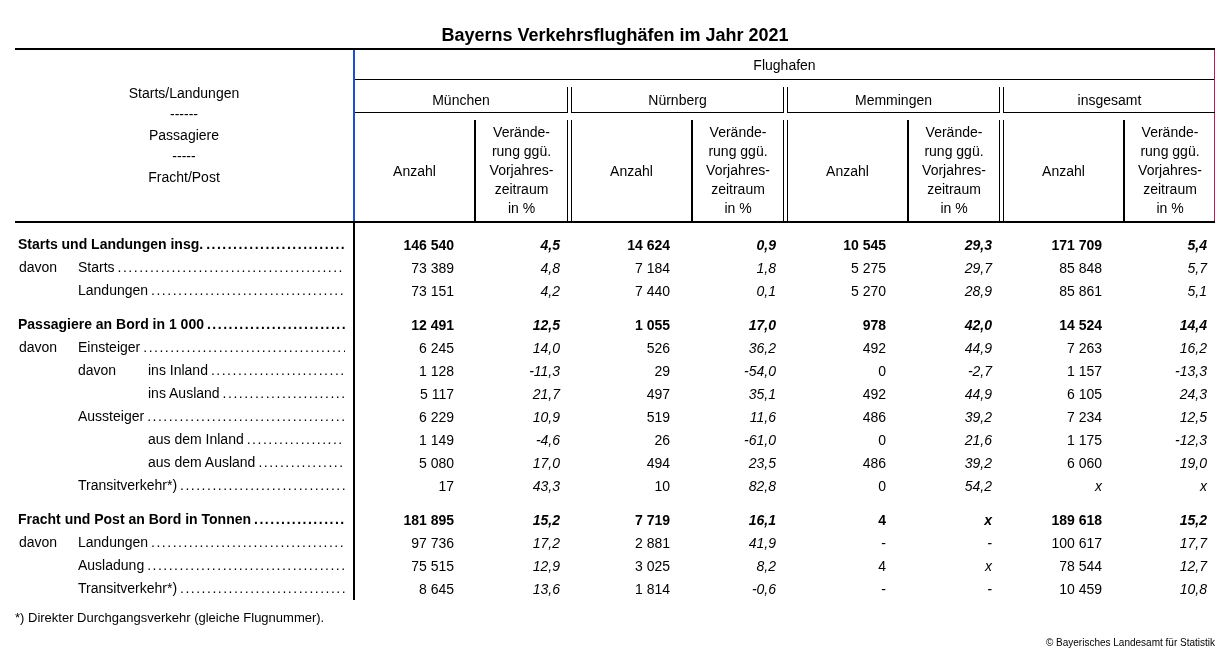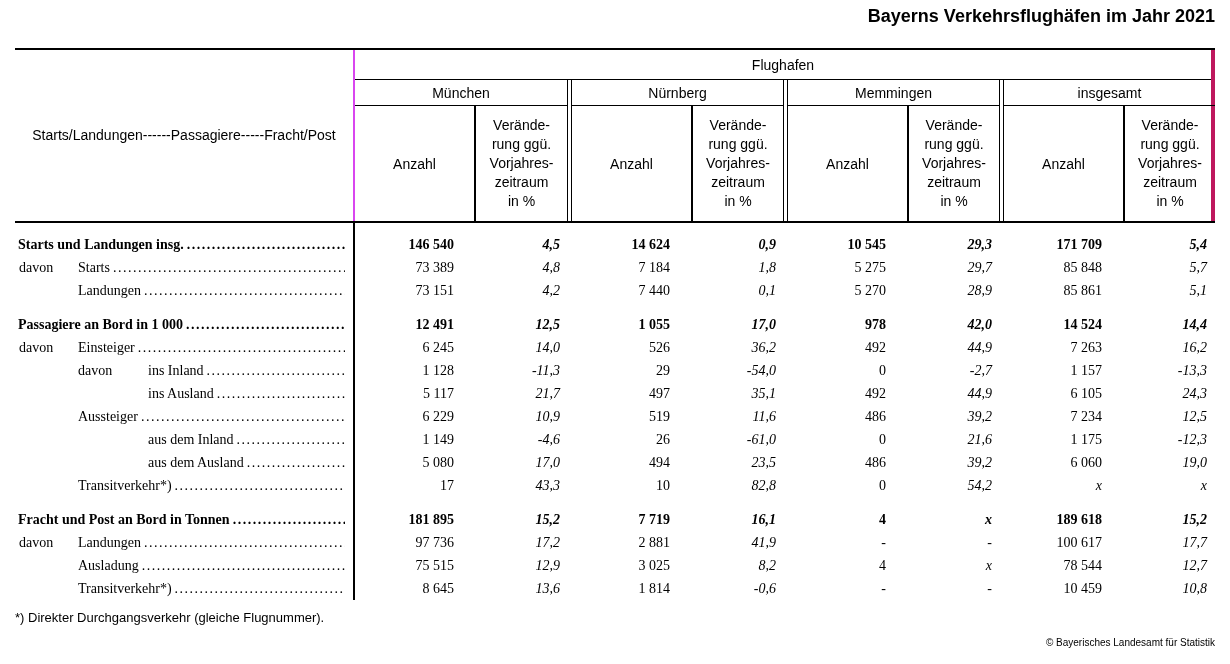--- a/index.html
+++ b/index.html
@@ -1,48 +1,48 @@
 <!DOCTYPE html>
 <html><head>
 <meta charset="utf-8">
 <style>
   * { margin:0; padding:0; box-sizing:border-box; }
   html,body { background:#fff; }
   body { width:1230px; height:664px; font-family:"Liberation Sans", sans-serif; color:#000; position:relative; }
   .page { position:absolute; inset:0; }
 
-  .title { position:absolute; top:6px; left:15px; width:1200px; text-align:right;
+  .title { position:absolute; top:25px; left:15px; width:1200px; text-align:center;
            font-size:18px; font-weight:bold; }
 
   .table { position:absolute; top:48px; left:15px; width:1200px; }
 
   
   .thead { display:flex; height:175px; border-top:2px solid #000; border-bottom:2px solid #000; }
-  .stub-head { width:340px; border-right:2px solid #d946ef; display:flex; flex-direction:row;
+  .stub-head { width:340px; border-right:2px solid #1d4ed8; display:flex; flex-direction:column;
                justify-content:center; align-items:center; font-size:14px; line-height:21px; }
-  .head-right { width:860px; border-right:4px solid #be185d; display:flex; flex-direction:column; }
+  .head-right { width:860px; border-right:1px solid #be185d; display:flex; flex-direction:column;gap:7px; }
   .flughafen-bar { height:30px; border-bottom:1px solid #000; display:flex;
                    align-items:center; justify-content:center; font-size:14px; }
   .groups-row, .subs-row { display:grid; grid-template-columns:213px 3px 213px 3px 213px 3px 212px; }
   .groups-row { height:26px; }
   .group-cell { border-bottom:1px solid #000; border-left:1px solid #000; border-right:1px solid #000;
                 display:flex; align-items:center; justify-content:center; font-size:14px; }
   .group-cell.first { border-left:none; }
   .group-cell.last  { border-right:none; }
   .subs-row { flex:1; }
   .sub-group { border-left:1px solid #000; border-right:1px solid #000; display:flex; }
   .sub-group.first { border-left:none; }
   .sub-group.last  { border-right:none; }
   .sub-anzahl { width:121px; border-right:2px solid #000; display:flex;
                 align-items:center; justify-content:center; font-size:14px; }
   .sub-change { flex:1; display:flex; flex-direction:column; align-items:center;
                 justify-content:center; font-size:14px; line-height:19px; }
 
   
-  .tbody { position:relative; padding-top:10px; font-size:14px;font-family:Liberation Serif, serif; }
+  .tbody { position:relative; padding-top:10px; font-size:14px; }
   .stubline { position:absolute; left:338px; top:0; width:2px; height:100%; background:#000; }
   .brow { display:grid; height:23px; align-items:center;
           grid-template-columns:340px 107px 106px 3px 107px 106px 3px 107px 106px 3px 107px 105px; }
   .brow.gap { margin-top:11px; }
   .brow.bold { font-weight:bold; }
   .num { text-align:right; padding-right:8px; white-space:pre; }
   .it  { font-style:italic; }
   .stub { position:relative; display:flex; align-items:baseline; padding-right:10px;
           overflow:hidden; height:100%; line-height:23px; }
   .rlabel { white-space:nowrap; }

